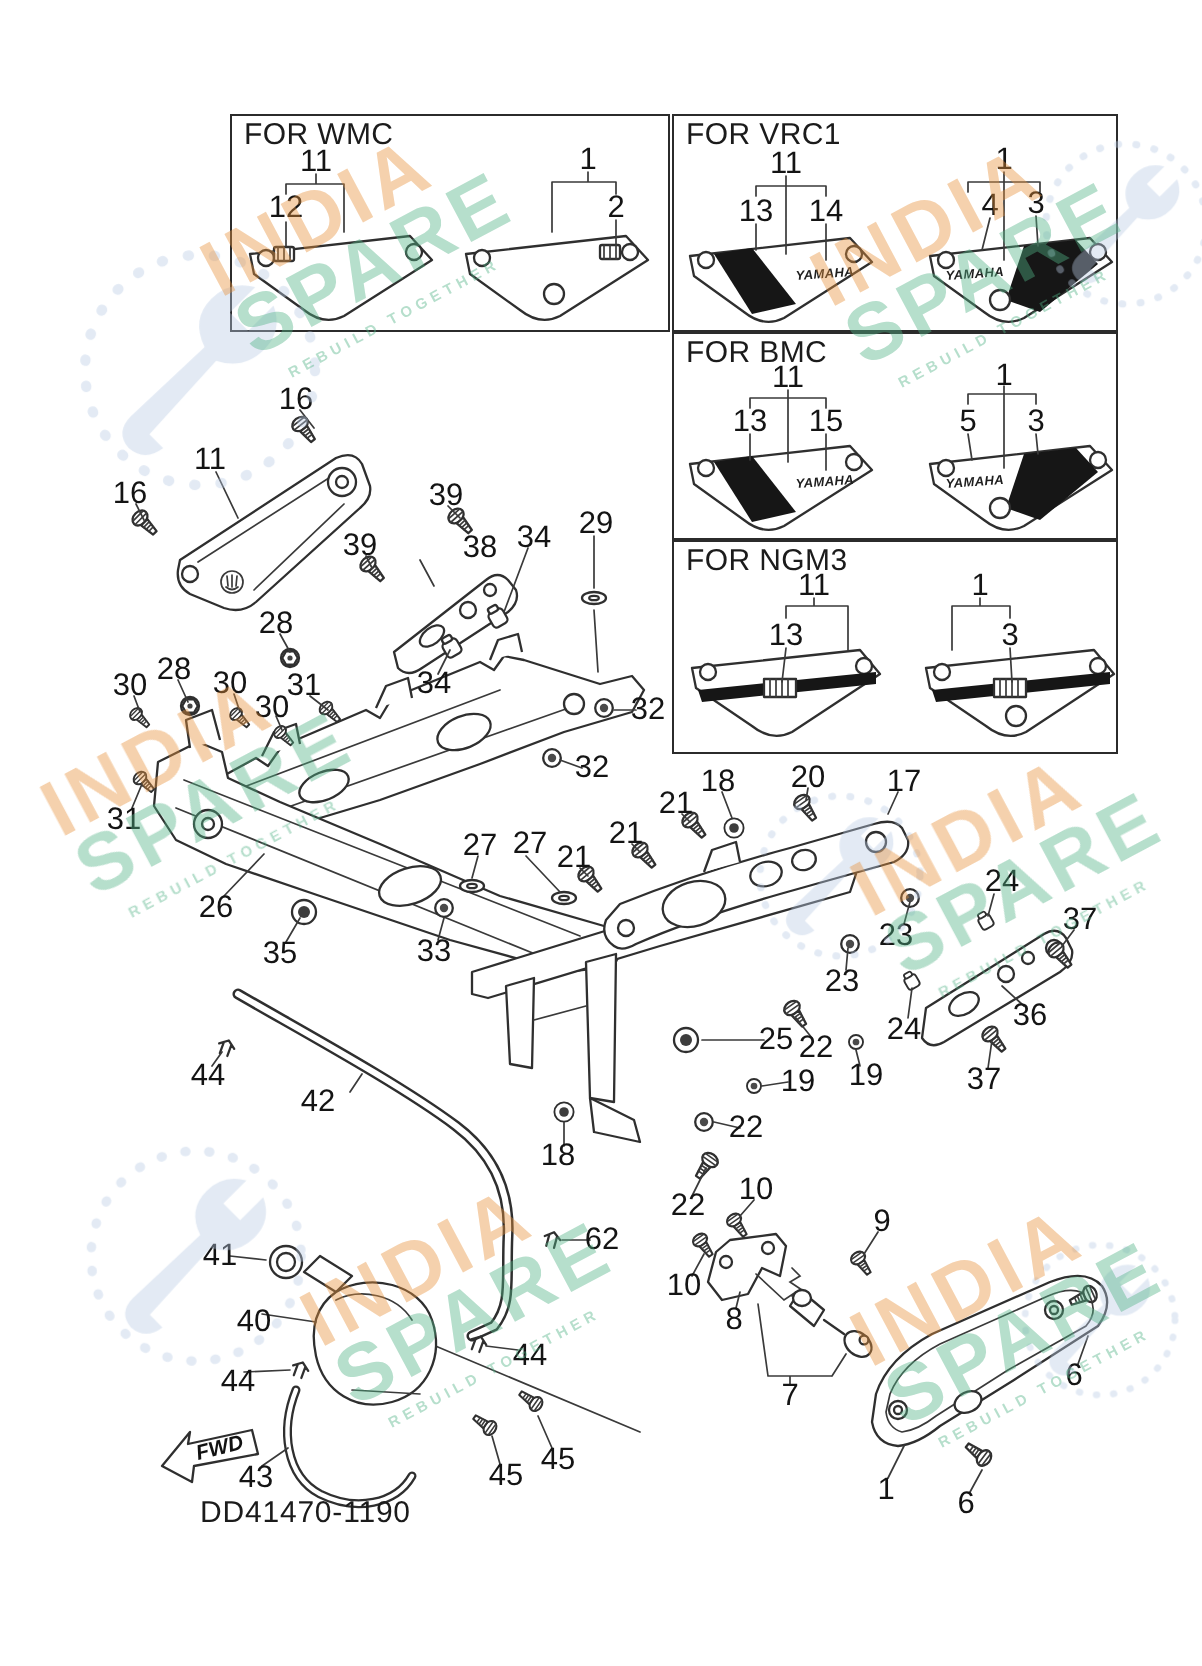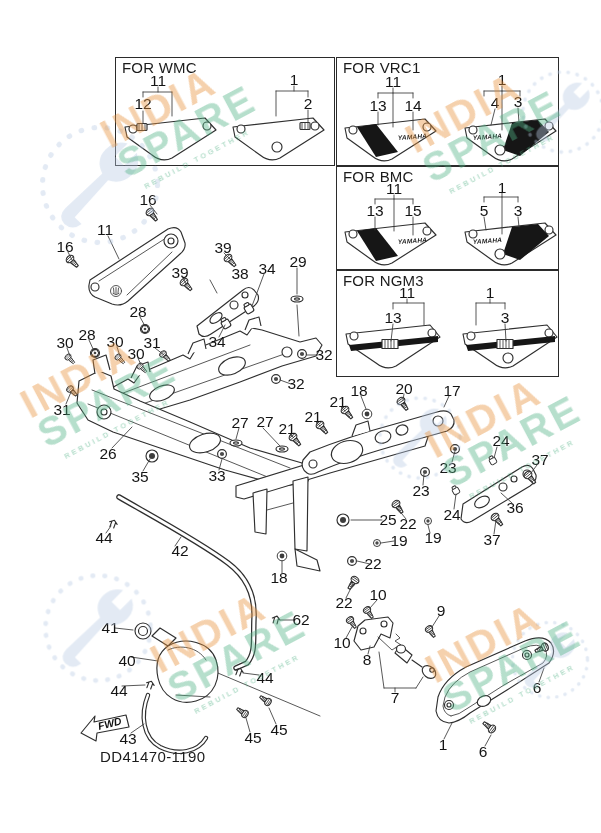--- a/index.html
+++ b/index.html
@@ -404,21 +404,21 @@
       <span class="callout" style="left: 515px; top: 508px;">36</span>
       <span class="callout" style="left: 388px; top: 520px;">25</span>
       <span class="callout" style="left: 408px; top: 524px;">22</span>
       <span class="callout" style="left: 399px; top: 541px;">19</span>
       <span class="callout" style="left: 433px; top: 538px;">19</span>
       <span class="callout" style="left: 373px; top: 564px;">22</span>
       <span class="callout" style="left: 279px; top: 578px;">18</span>
       <span class="callout" style="left: 344px; top: 603px;">22</span>
       <span class="callout" style="left: 301px; top: 620px;">62</span>
       <span class="callout" style="left: 104px; top: 538px;">44</span>
-      <span class="callout" style="left: 180px; top: 551px;">42</span>
+      <span class="callout" style="left: 159px; top: 551px;">42</span>
       <span class="callout" style="left: 110px; top: 628px;">41</span>
       <span class="callout" style="left: 127px; top: 661px;">40</span>
       <span class="callout" style="left: 265px; top: 678px;">44</span>
       <span class="callout" style="left: 119px; top: 691px;">44</span>
       <span class="callout" style="left: 128px; top: 739px;">43</span>
       <span class="callout" style="left: 253px; top: 738px;">45</span>
       <span class="callout" style="left: 279px; top: 730px;">45</span>
       <span class="callout" style="left: 378px; top: 595px;">10</span>
       <span class="callout" style="left: 342px; top: 643px;">10</span>
       <span class="callout" style="left: 367px; top: 660px;">8</span>

